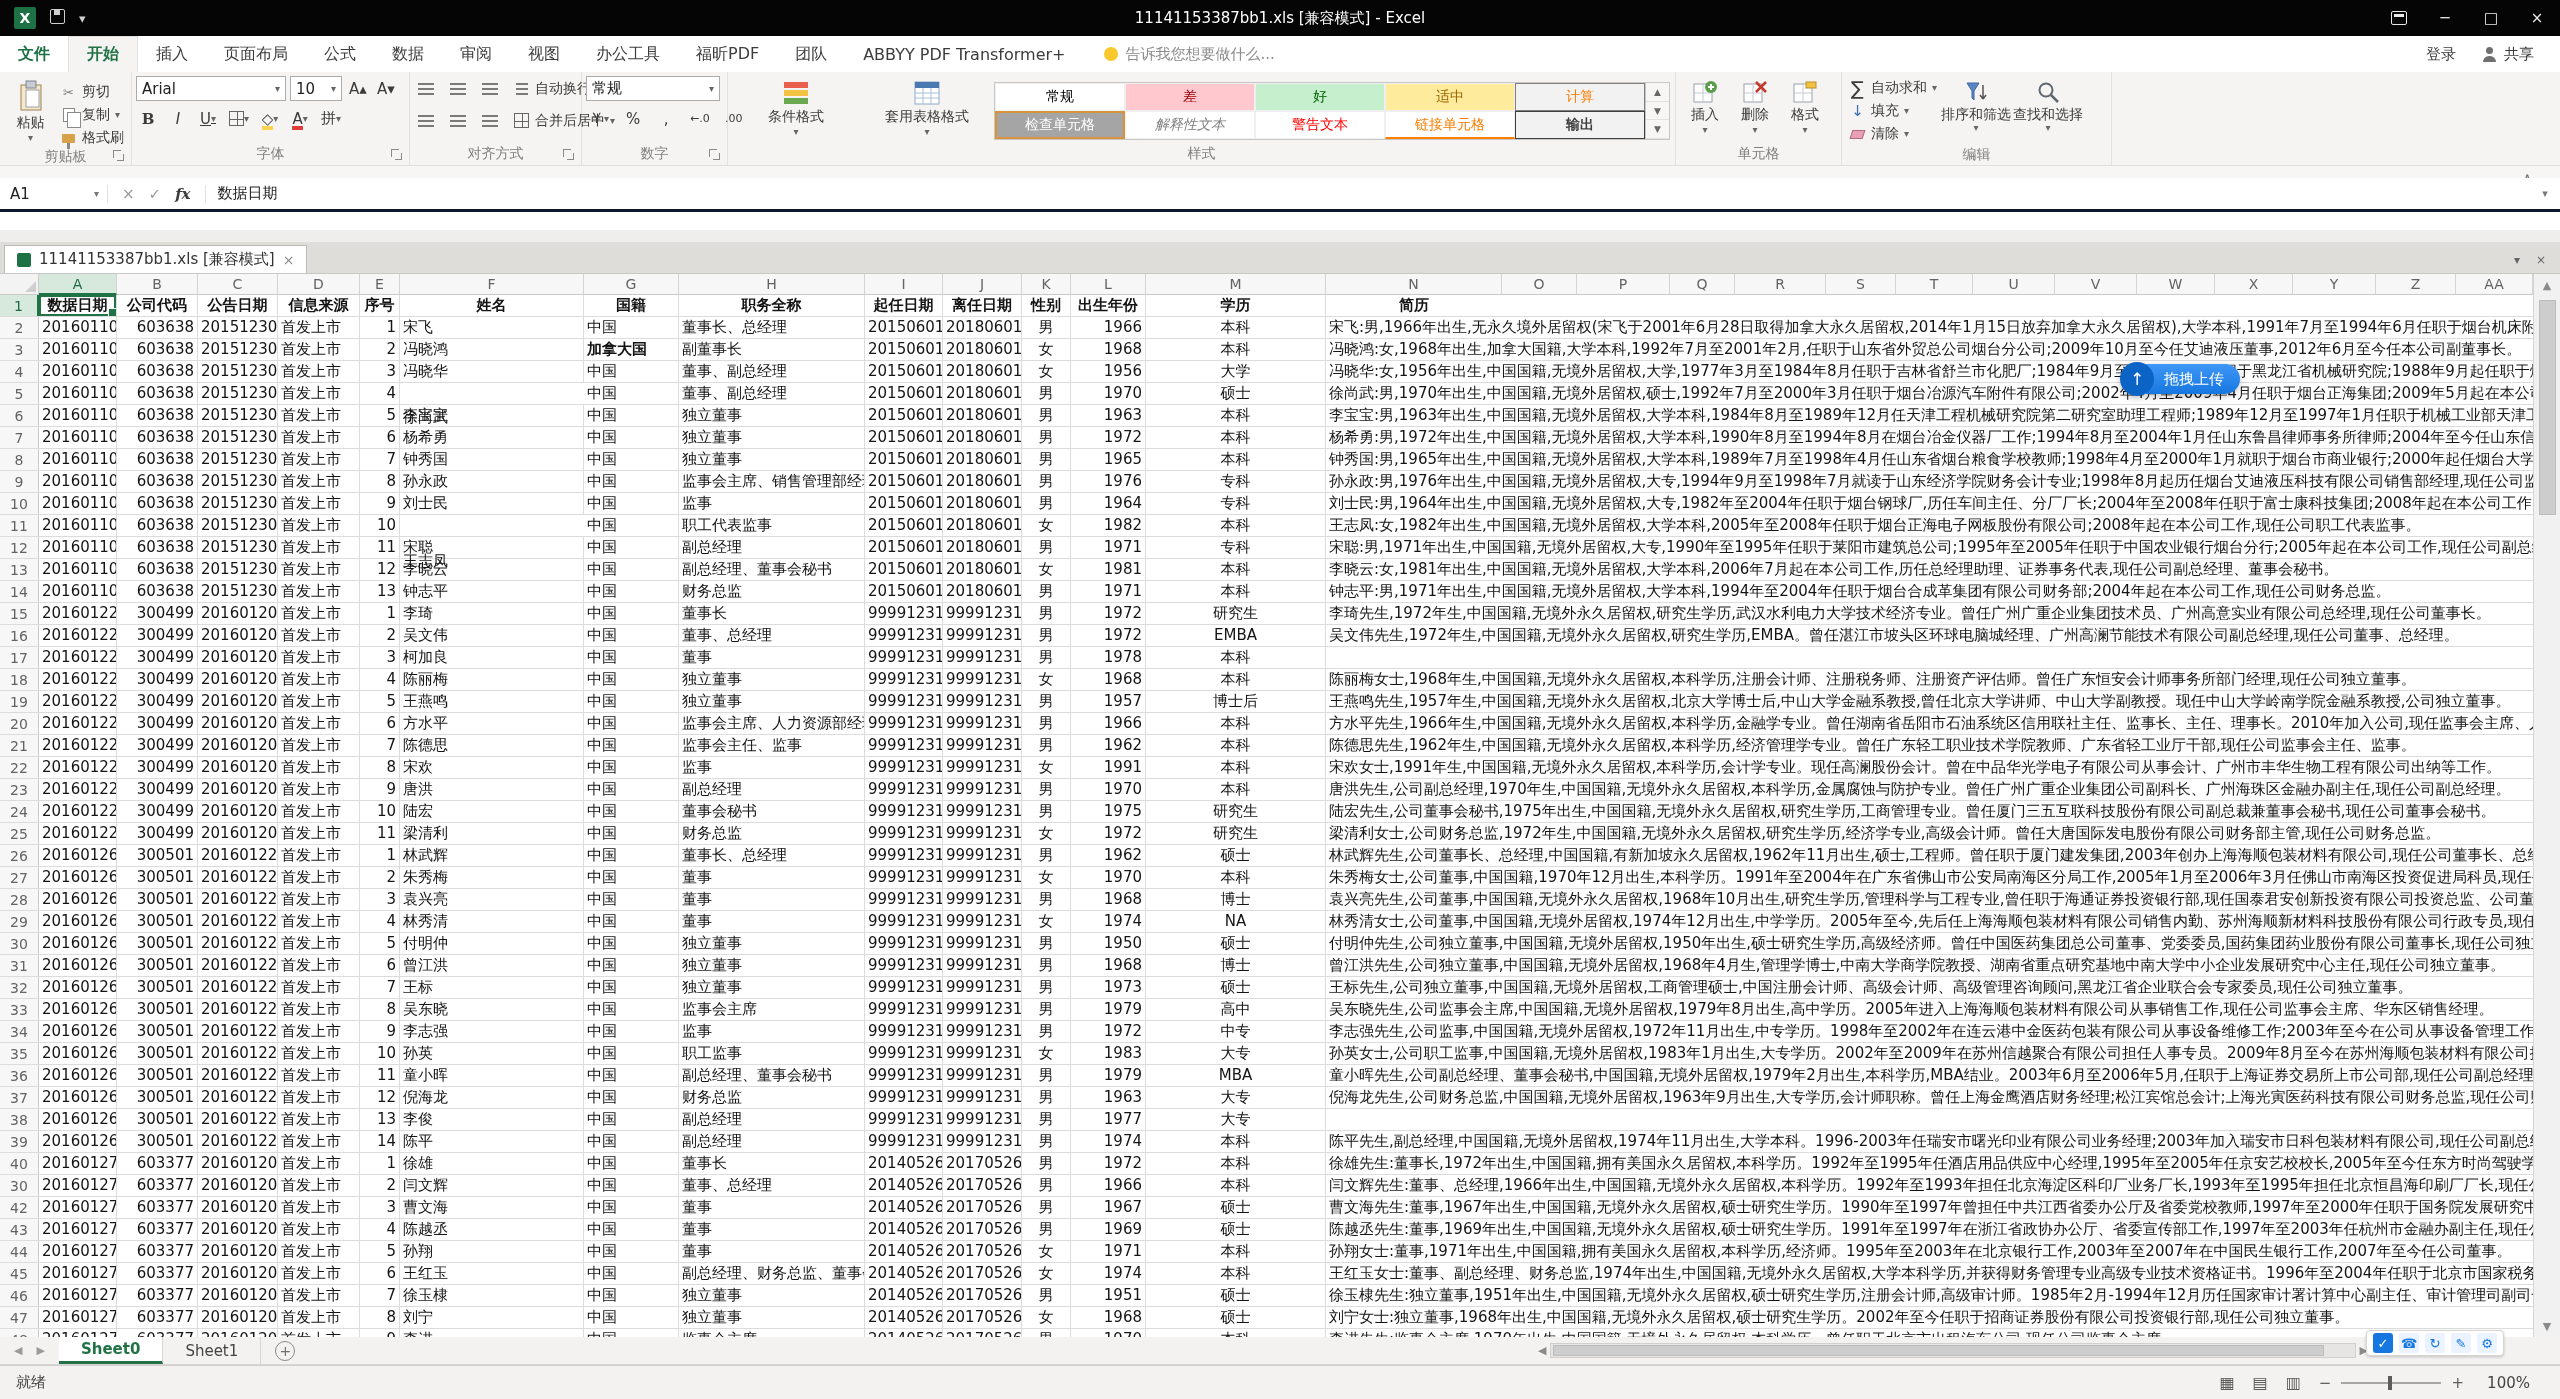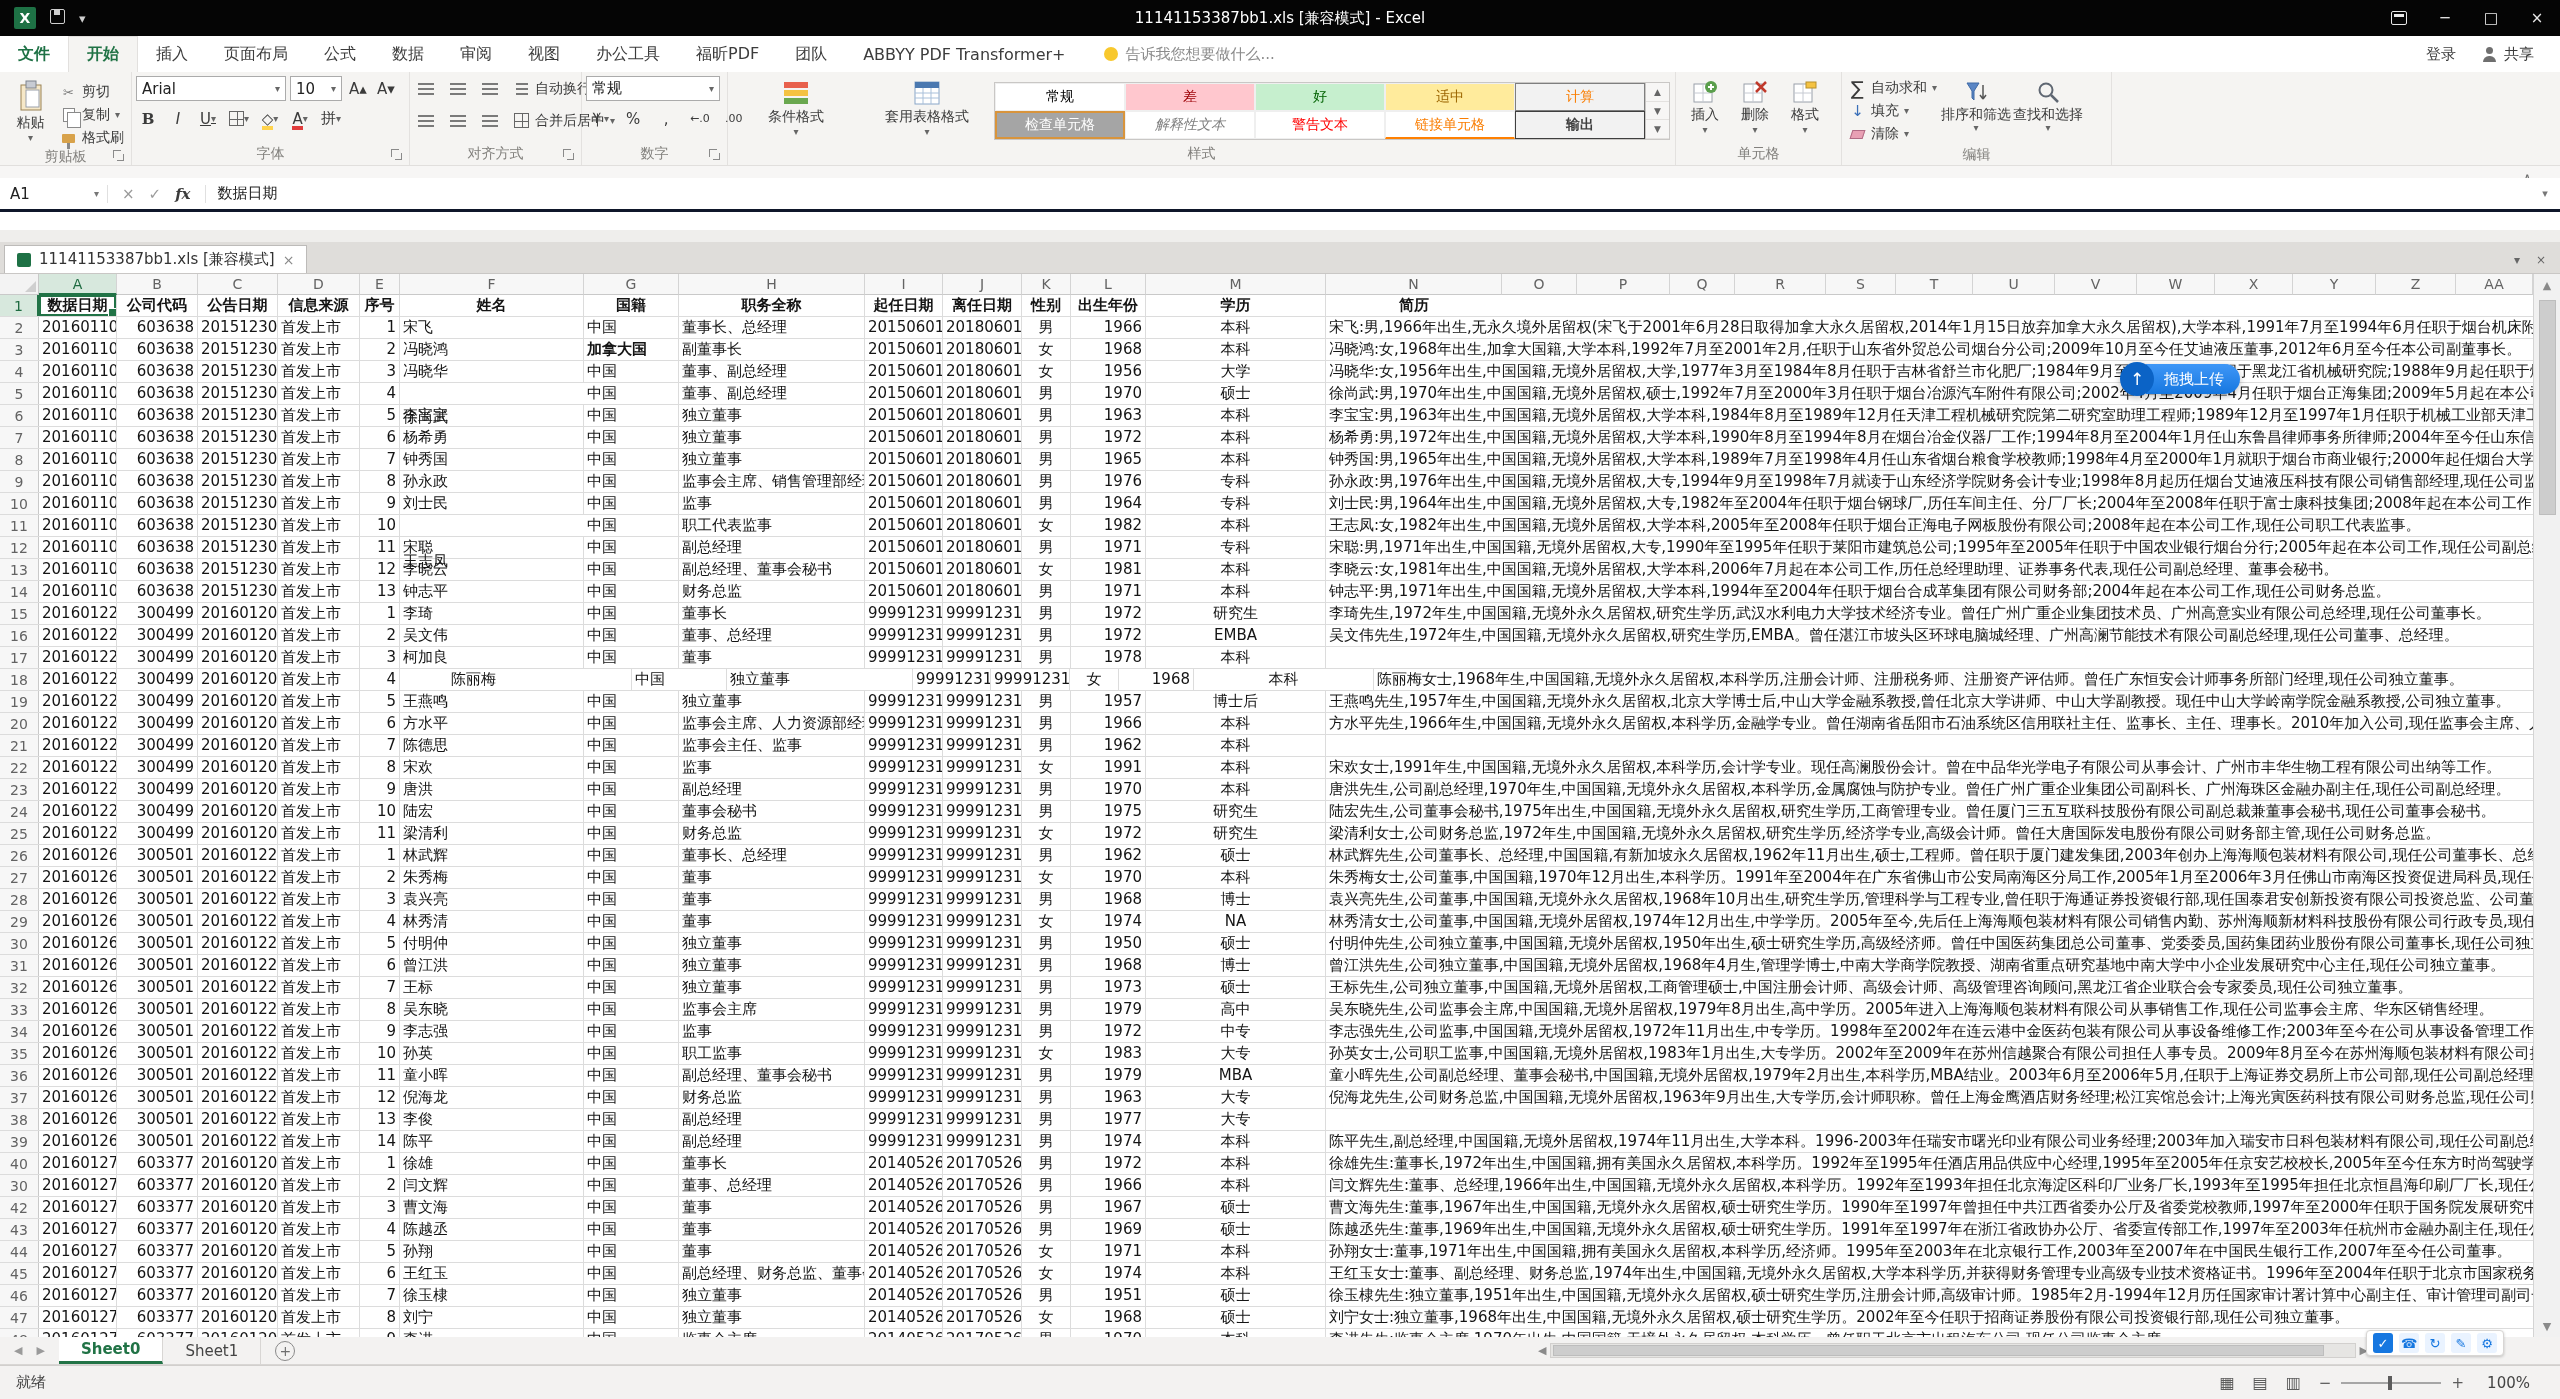--- a/index.html
+++ b/index.html
@@ -857,21 +857,21 @@
           <div class="cell num" style="width: 75px;">1978</div>
           <div class="cell ctr" style="width: 180px;">本科</div>
         </div>
         <div class="row">
           <div class="rownum">18</div>
           <div class="cell num" style="width: 78px;">20160122</div>
           <div class="cell num" style="width: 81px;">300499</div>
           <div class="cell num" style="width: 80px;">20160120</div>
           <div class="cell" style="width: 82px;">首发上市</div>
           <div class="cell num" style="width: 40px;">4</div>
-          <div class="cell" style="width: 184px; margin-left: 48px;">陈丽梅</div>
+          <div class="cell" style="width: 184px;">陈丽梅</div>
           <div class="cell" style="width: 95px;">中国</div>
           <div class="cell" style="width: 186px;">独立董事</div>
           <div class="cell num" style="width: 78px;">99991231</div>
           <div class="cell num" style="width: 79px;">99991231</div>
           <div class="cell ctr" style="width: 49px;">女</div>
           <div class="cell num" style="width: 75px;">1968</div>
           <div class="cell ctr" style="width: 180px;">本科</div>
           <div class="cell bio">陈丽梅女士,1968年生,中国国籍,无境外永久居留权,本科学历,注册会计师、注册税务师、注册资产评估师。曾任广东恒安会计师事务所部门经理,现任公司独立董事。</div>
         </div>
         <div class="row">
@@ -916,20 +916,21 @@
           <div class="cell" style="width: 82px;">首发上市</div>
           <div class="cell num" style="width: 40px;">7</div>
           <div class="cell" style="width: 184px;">陈德思</div>
           <div class="cell" style="width: 95px;">中国</div>
           <div class="cell" style="width: 186px;">监事会主任、监事</div>
           <div class="cell num" style="width: 78px;">99991231</div>
           <div class="cell num" style="width: 79px;">99991231</div>
           <div class="cell ctr" style="width: 49px;">男</div>
           <div class="cell num" style="width: 75px;">1962</div>
           <div class="cell ctr" style="width: 180px;">本科</div>
+          <div class="cell bio">陈德思先生,1962年生,中国国籍,无境外永久居留权,本科学历,经济管理学专业。曾任广东轻工职业技术学院教师、广东省轻工业厅干部,现任公司监事会主任、监事。</div>
         </div>
         <div class="row">
           <div class="rownum">22</div>
           <div class="cell num" style="width: 78px;">20160122</div>
           <div class="cell num" style="width: 81px;">300499</div>
           <div class="cell num" style="width: 80px;">20160120</div>
           <div class="cell" style="width: 82px;">首发上市</div>
           <div class="cell num" style="width: 40px;">8</div>
           <div class="cell" style="width: 184px;">宋欢</div>
           <div class="cell" style="width: 95px;">中国</div>

